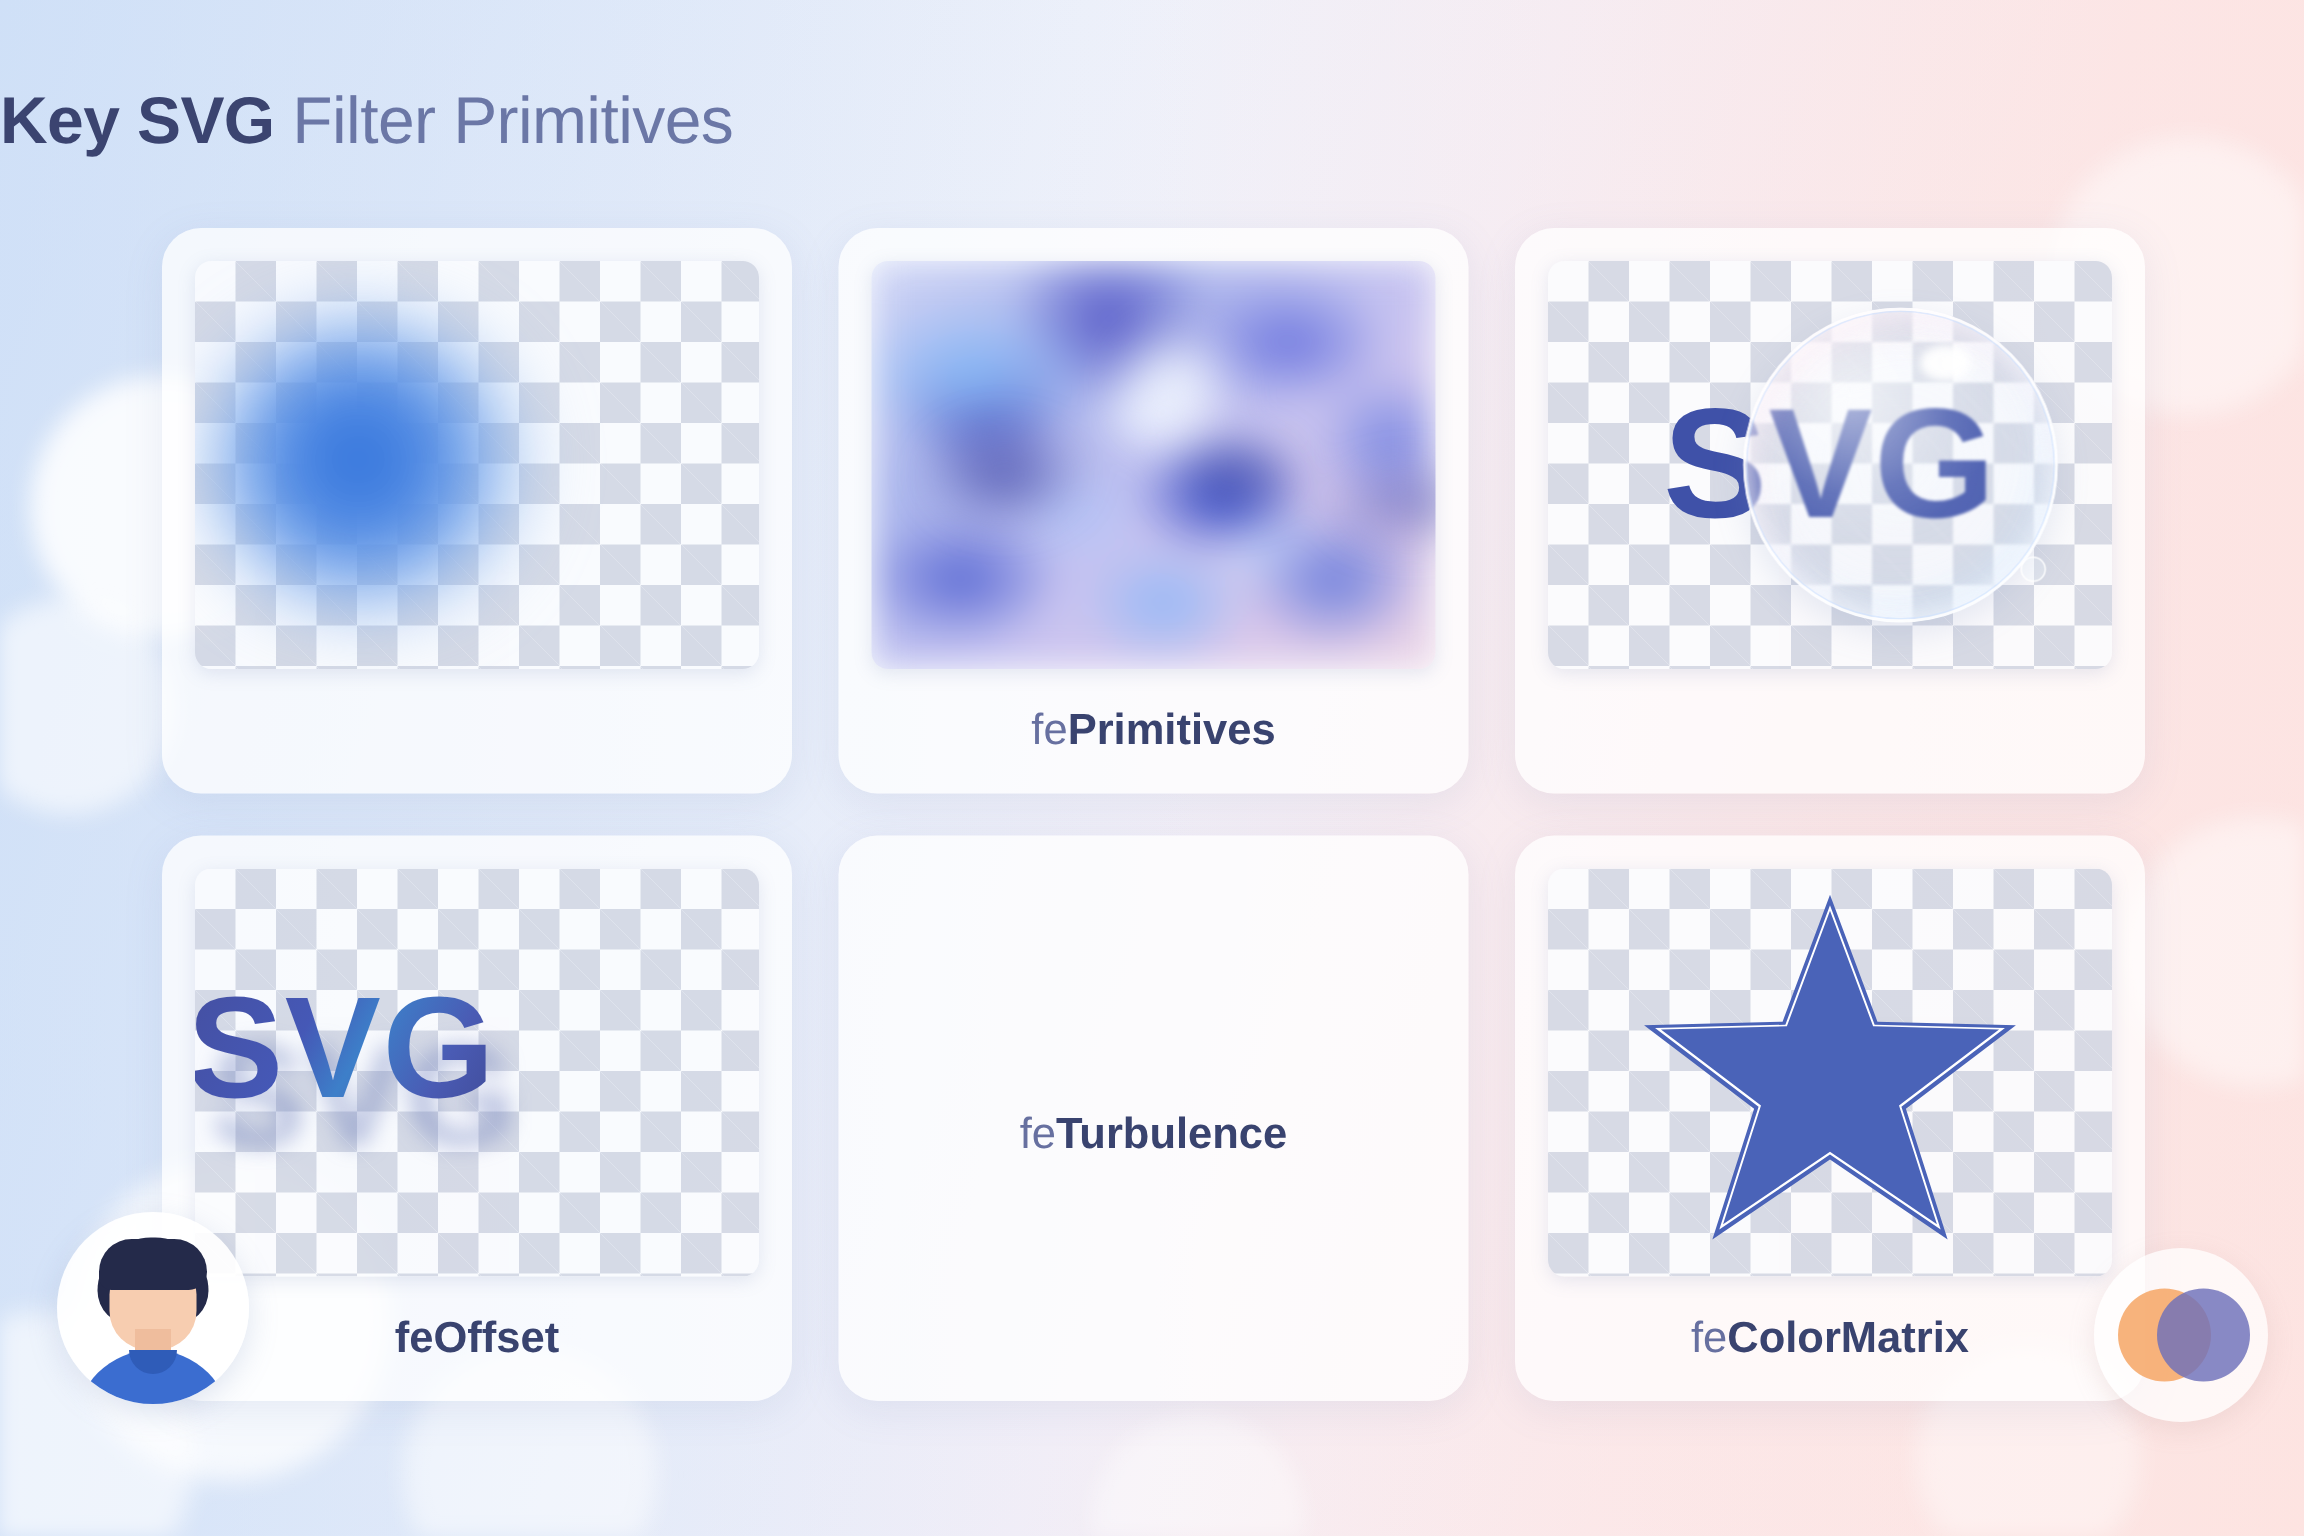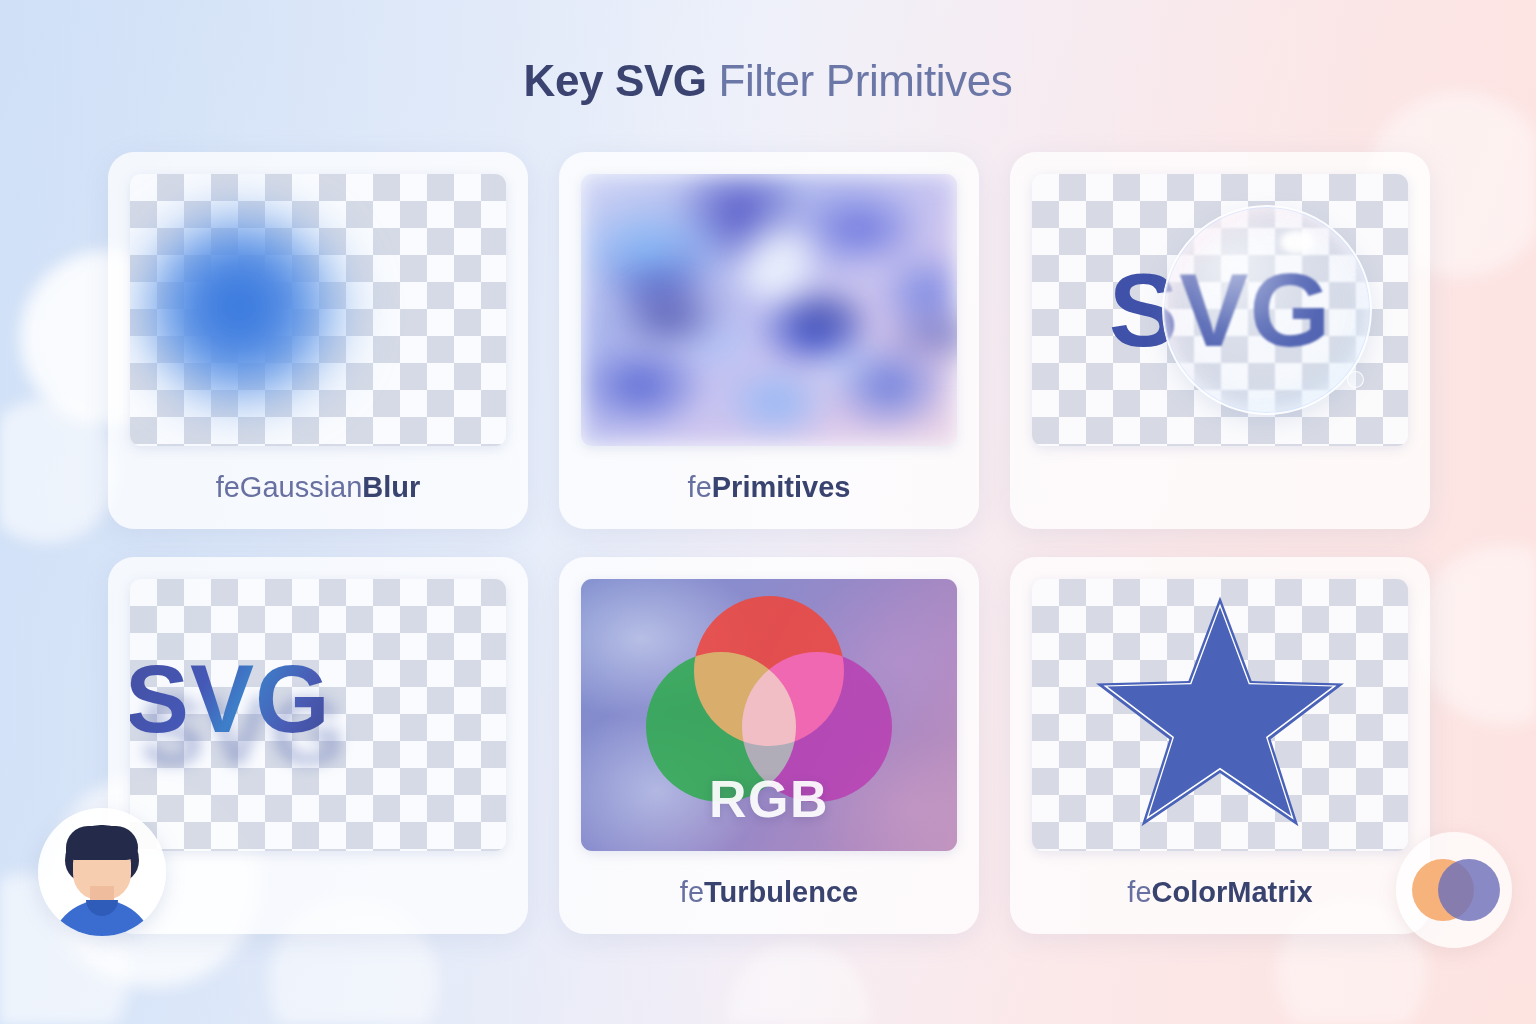--- a/index.html
+++ b/index.html
@@ -52,21 +52,20 @@
   #bg-tint-right {
     position: absolute;
     right: 0; top: 0; bottom: 0; width: 50%;
     background: linear-gradient(270deg, rgba(253,224,221,.55), rgba(253,224,221,0));
   }
 
   
   #title {
     position: absolute;
     top: 56px; left: 0; right: 0;
-    text-align: center;
     font-size: 44px;
     letter-spacing: -0.4px;
     white-space: nowrap;
   }
   #title .t-strong { font-weight: 700; color: #3b4470; }
   #title .t-light  { font-weight: 400; color: #6b77a6; }
 
   
   #card-grid {
     position: absolute;
@@ -381,24 +380,20 @@
   <span class="t-strong">Key SVG</span><span class="t-light"> Filter Primitives</span>
 </h1>
 
 <div id="card-grid">
 
   <div class="card">
     <div class="thumb">
       <div class="checker"></div>
       <div class="blur-blob"></div>
     </div>
-    <div class="caption">
-      <span class="c-light">feGaussian</span>
-        <span class="c-strong">Blur</span>
-    </div>
   </div>
 
   <div class="card">
     <div class="thumb">
       <div class="turb"></div>
       <div class="turb-overlay"></div>
     </div>
     <div class="caption">
       <span class="c-light">fe</span>
         <span class="c-strong">Primitives</span>
@@ -415,32 +410,27 @@
       <div class="bubble-mini"></div>
     </div>
   </div>
 
   <div class="card">
     <div class="thumb">
       <div class="checker"></div>
       <div class="svg-offset-shadow">SVG</div>
       <div class="svg-offset-main">SVG</div>
     </div>
-  </div>
-
-  <div class="card">
-    <div class="thumb">
-      <div class="cm-bg"></div>
-      <div class="venn">
-        <div class="venn-c venn-r"></div>
-        <div class="venn-c venn-g"></div>
-        <div class="venn-c venn-b"></div>
-      </div>
-      <div class="rgb-label">RGB</div>
-    </div>
+    <div class="caption">
+      <span class="c-light"></span>
+        <span class="c-strong">feOffset</span>
+    </div>
+  </div>
+
+  <div class="card">
     <div class="caption">
       <span class="c-light">fe</span>
         <span class="c-strong">Turbulence</span>
     </div>
   </div>
 
   <div class="card">
     <div class="thumb">
       <div class="checker"></div>
       <div class="star-wrap">

